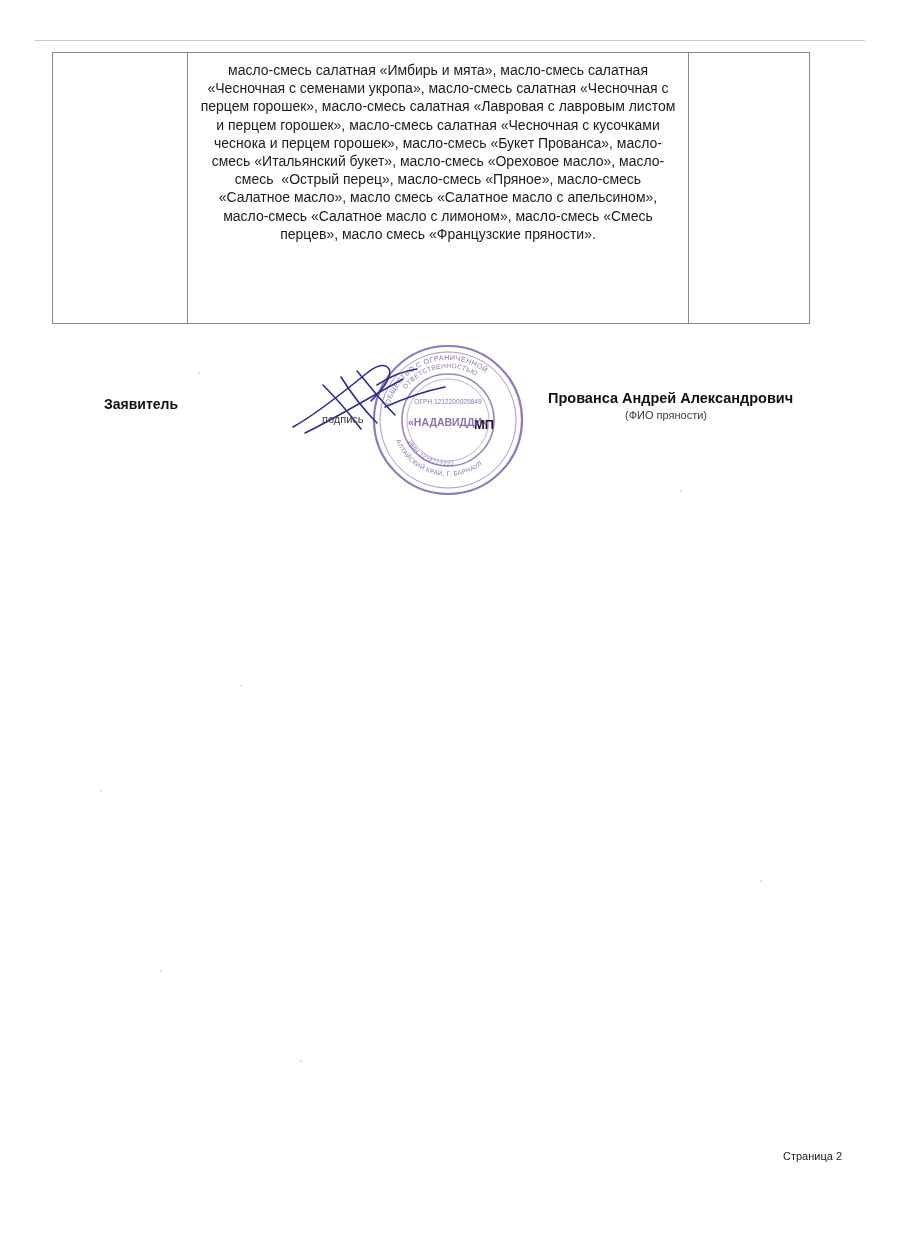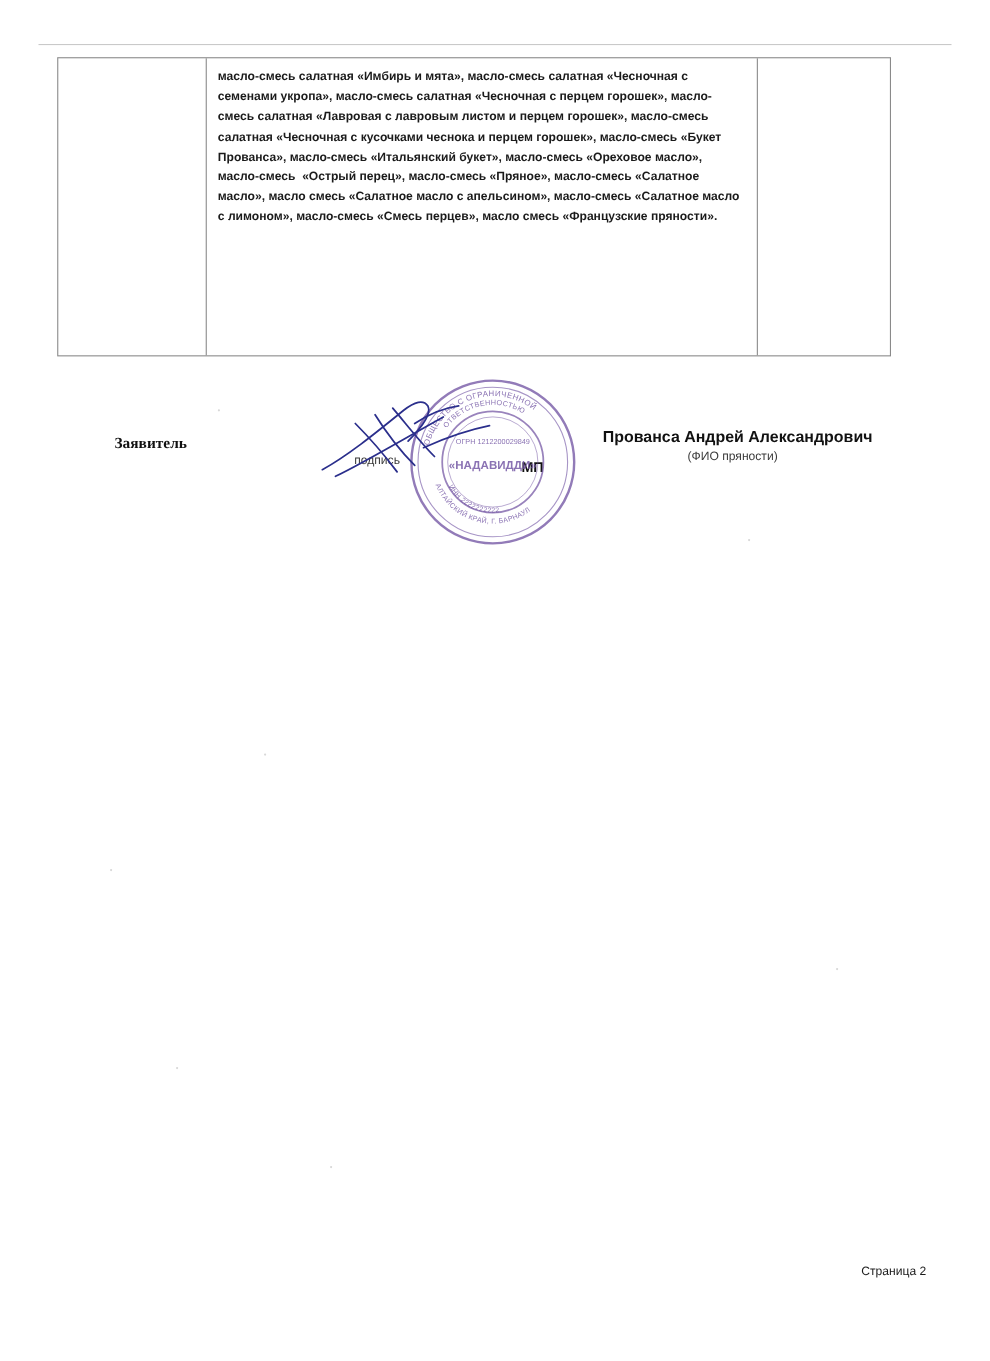--- a/index.html
+++ b/index.html
@@ -57,37 +57,35 @@
     flex: 1;
     border-right: 1px solid #8a8a8a;
     box-sizing: border-box;
     padding: 8px 10px 6px 10px;
   }
   .col-right {
     width: 120px;
     box-sizing: border-box;
   }
   .cell-text {
-    font-size: 11px;
+    font-size: 14px;
     line-height: 18.2px;
     color: #1b1b1b;
-    text-align: left;
+    text-align: center;
     white-space: pre-wrap;
-    font-weight: bold;
   }
 
   
   .sig-label {
     position: absolute;
     left: 104px;
     top: 396px;
     font-size: 14px;
     font-weight: bold;
     color: #111;
-    font-family: Liberation Serif, serif;
   }
   .sig-word {
     position: absolute;
     left: 322px;
     top: 413px;
     font-size: 11px;
     color: #3a3a3a;
   }
   .mp {
     position: absolute;

